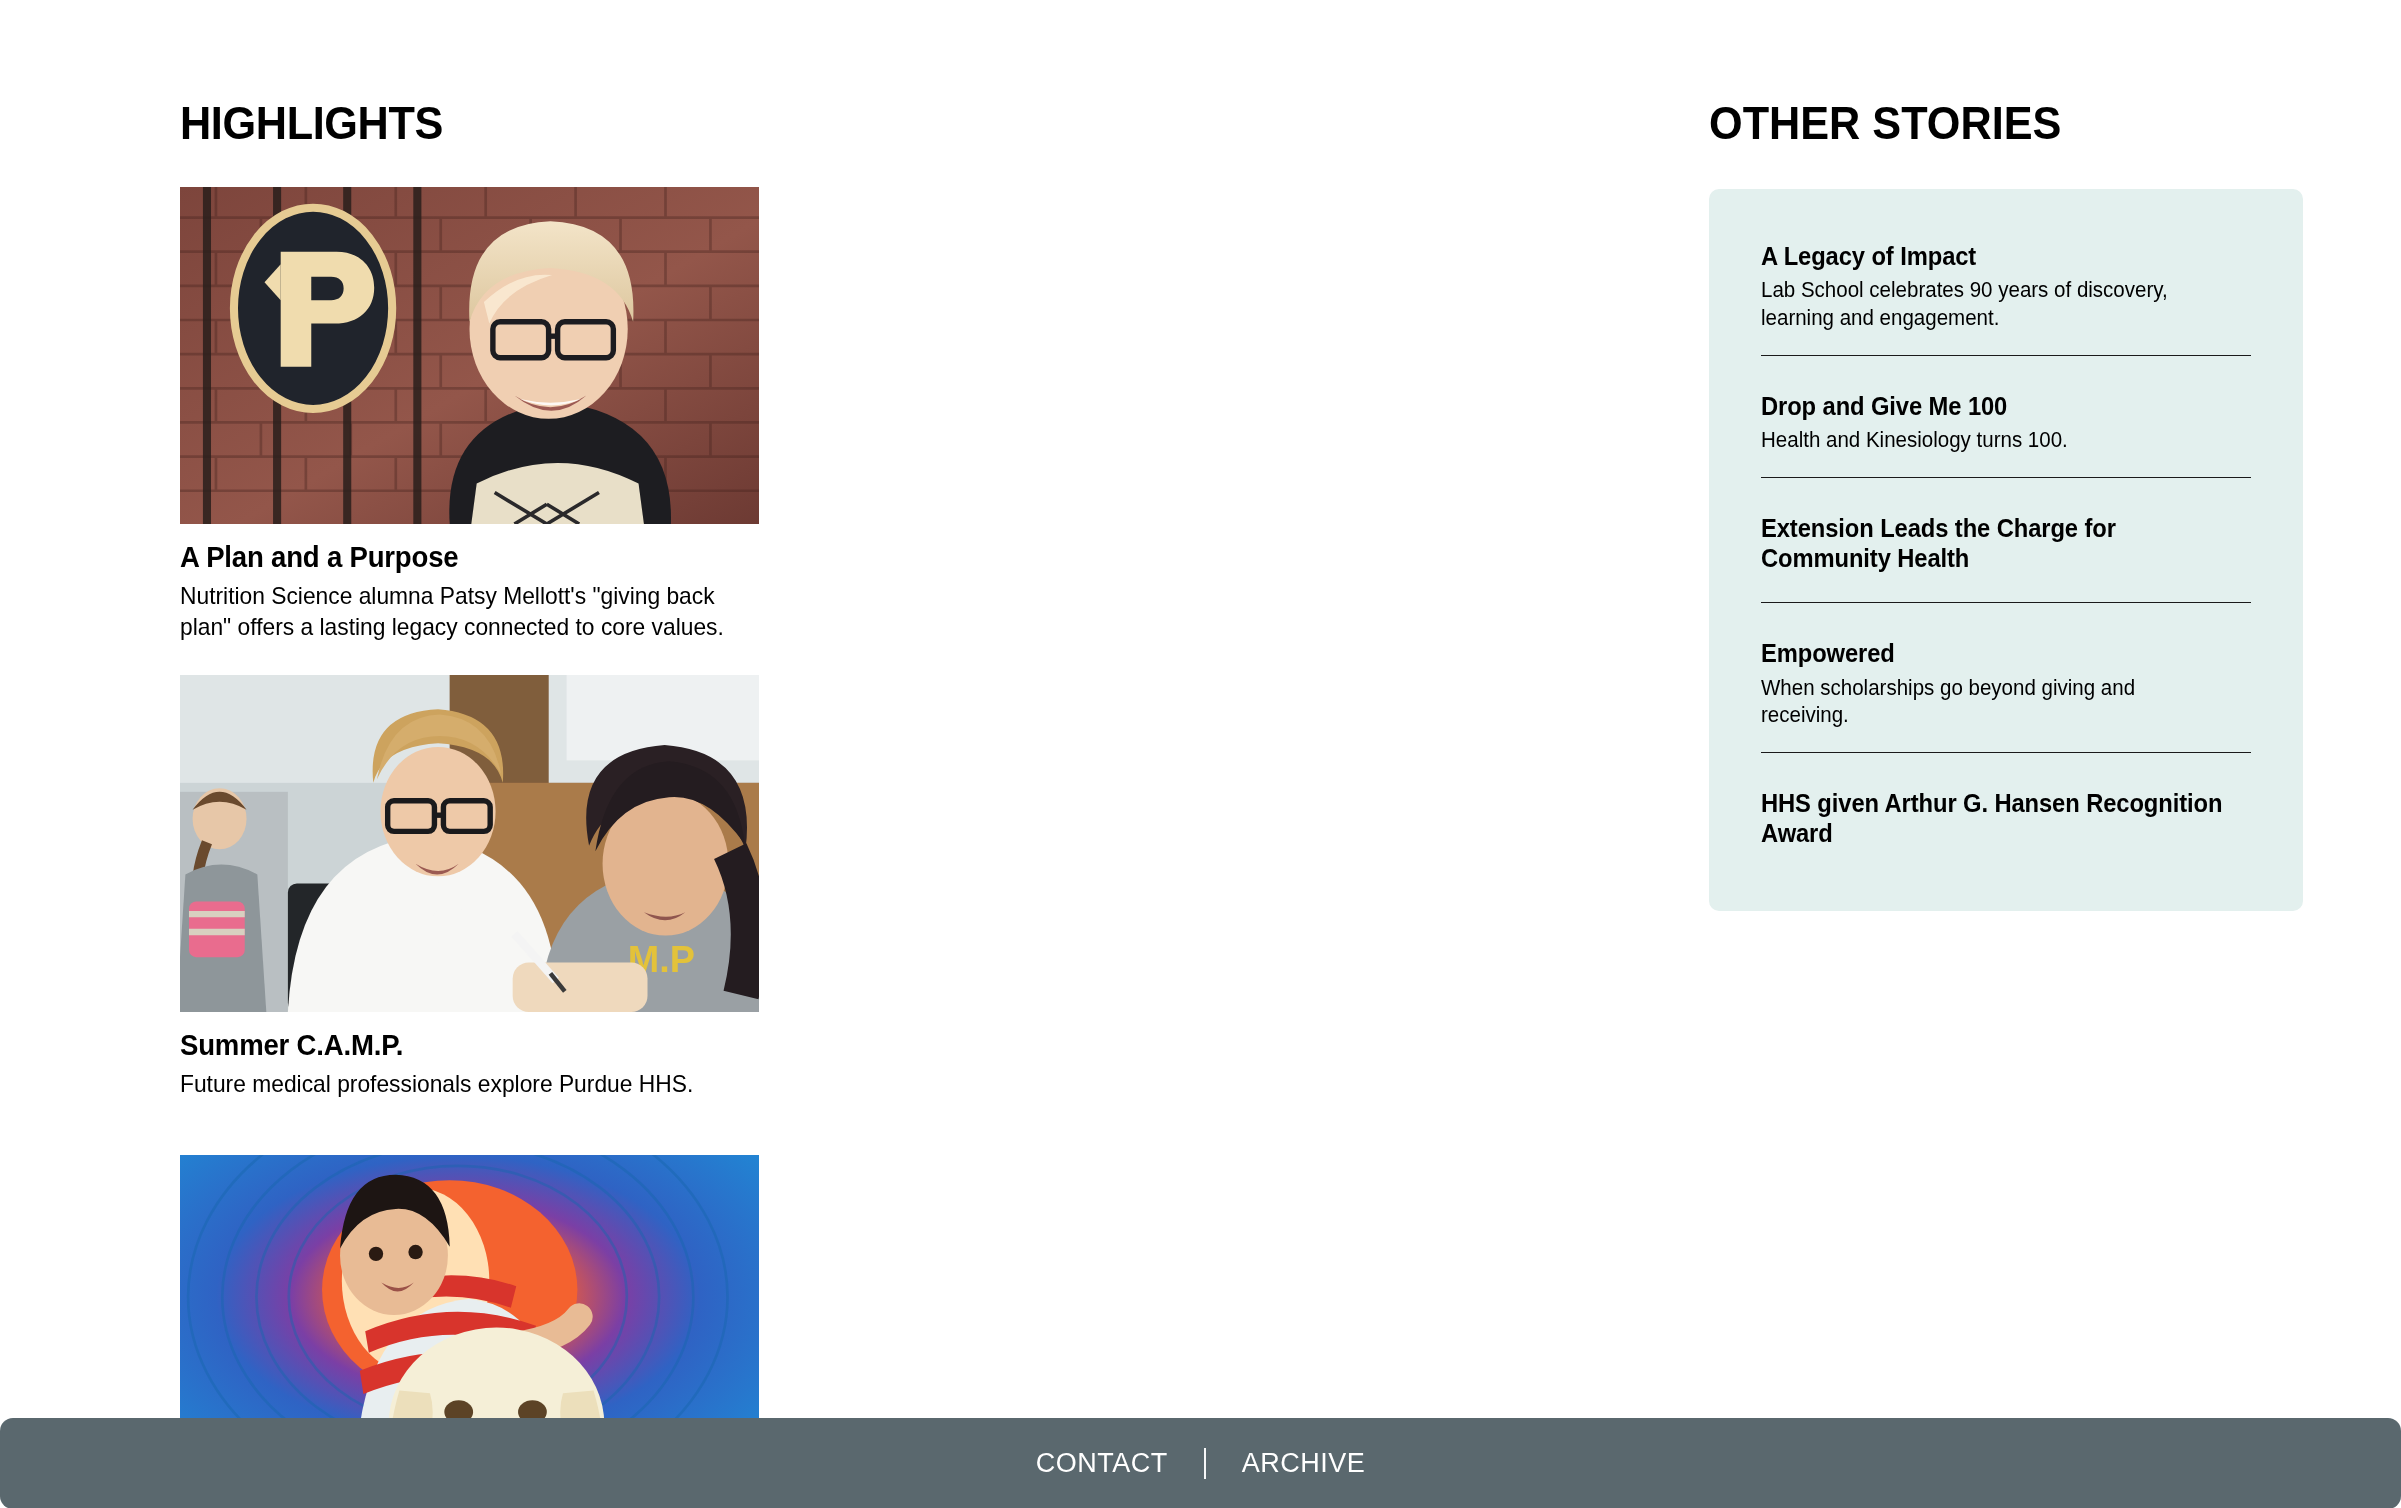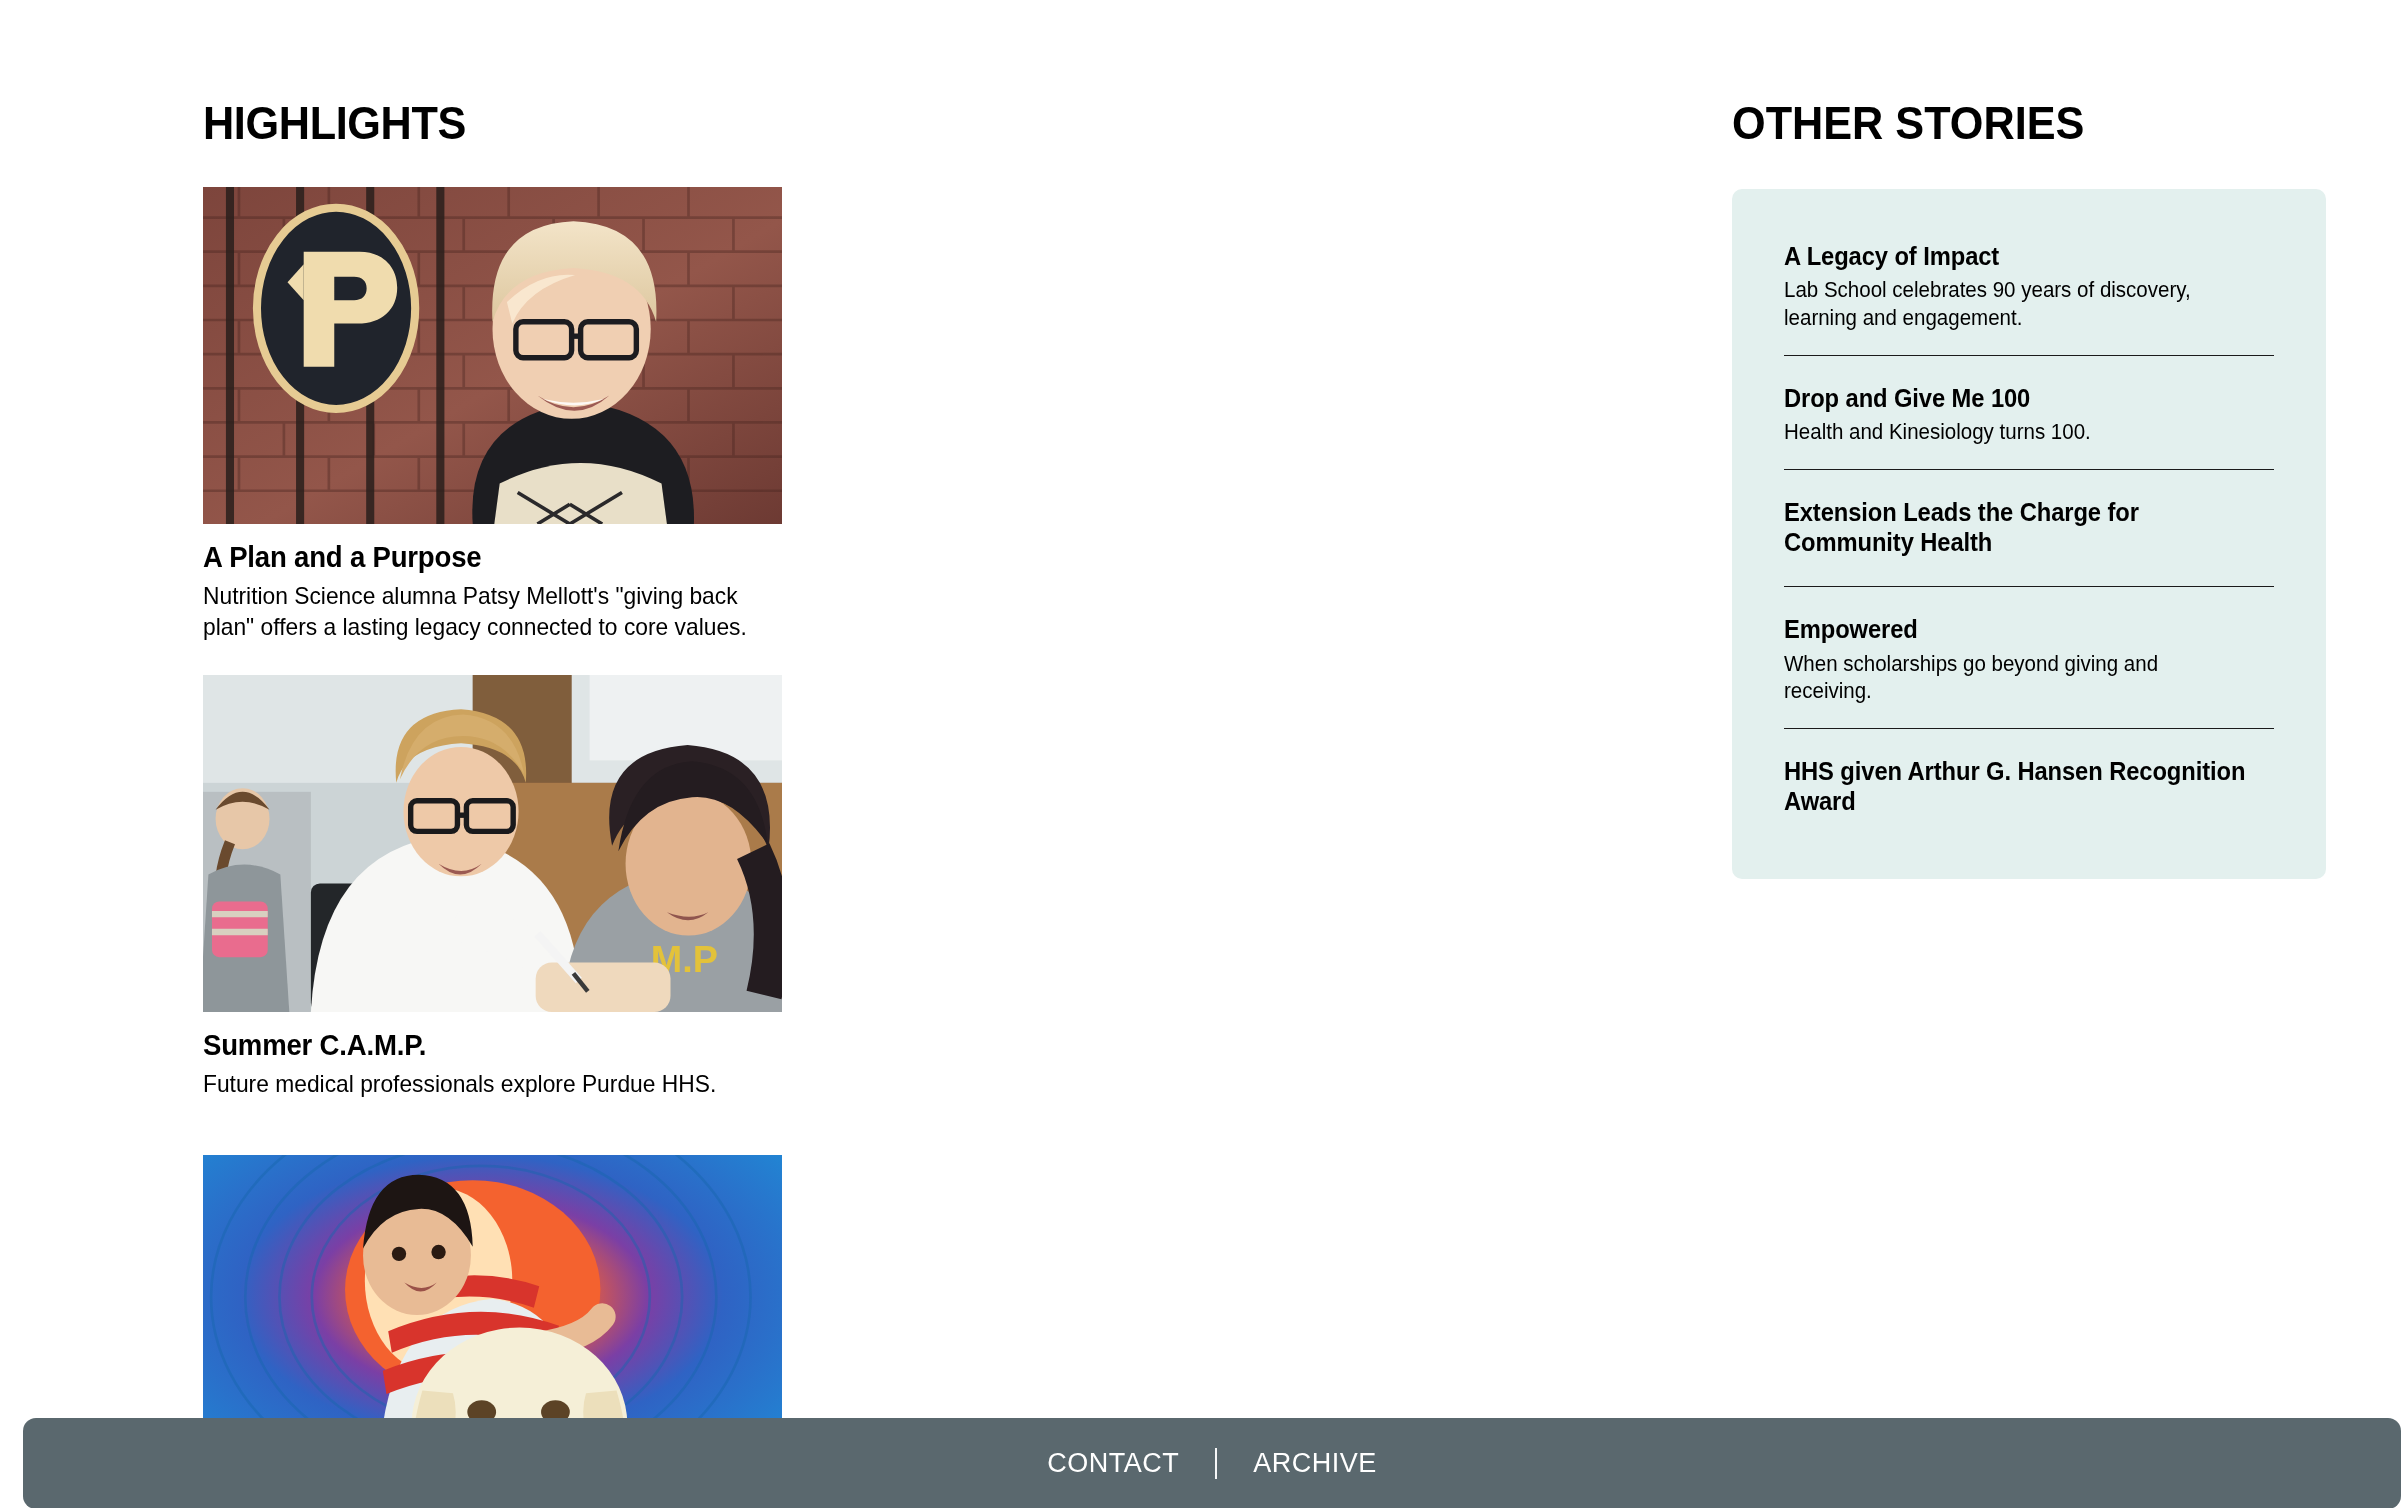--- a/index.html
+++ b/index.html
@@ -14,21 +14,20 @@
     position: relative;
     overflow: hidden;
     font-family: "Liberation Sans", sans-serif;
     color: #000000;
   }
 
   .page {
     position: absolute;
     inset: 0;
     background: #ffffff;
-    margin-left: 23px;
   }
 
   
   .highlights-section {
     position: absolute;
     left: 180px;
     top: 99px;
     width: 1224px;
   }
   .section-heading {
@@ -103,21 +102,21 @@
     width: 594px;
     background: #e3f0ee;
     box-sizing: border-box;
     padding: 52px 52px 54px 52px;
     border-radius: 10px;
   }
   .story {
     padding-bottom: 23.4px;
   }
   .story + .story {
-    padding-top: 27px;
+    padding-top: 35px;
     border-top: 1.8px solid #1a1a1a;
   }
   .story:last-child { padding-bottom: 3.6px; }
   .story-title {
     font-size: 25px;
     font-weight: 700;
     line-height: 1.2;
     margin: 0 0 5.4px 0;
     letter-spacing: -0.1px;
     transform: scaleX(0.95);

